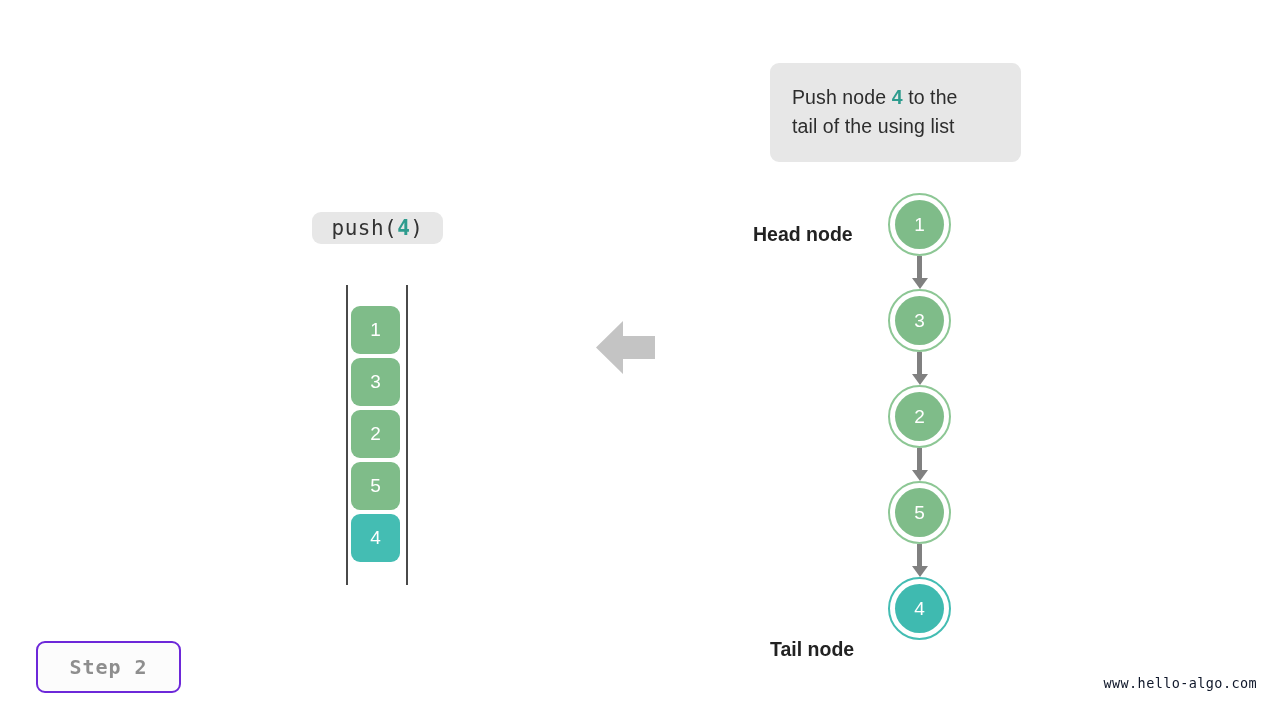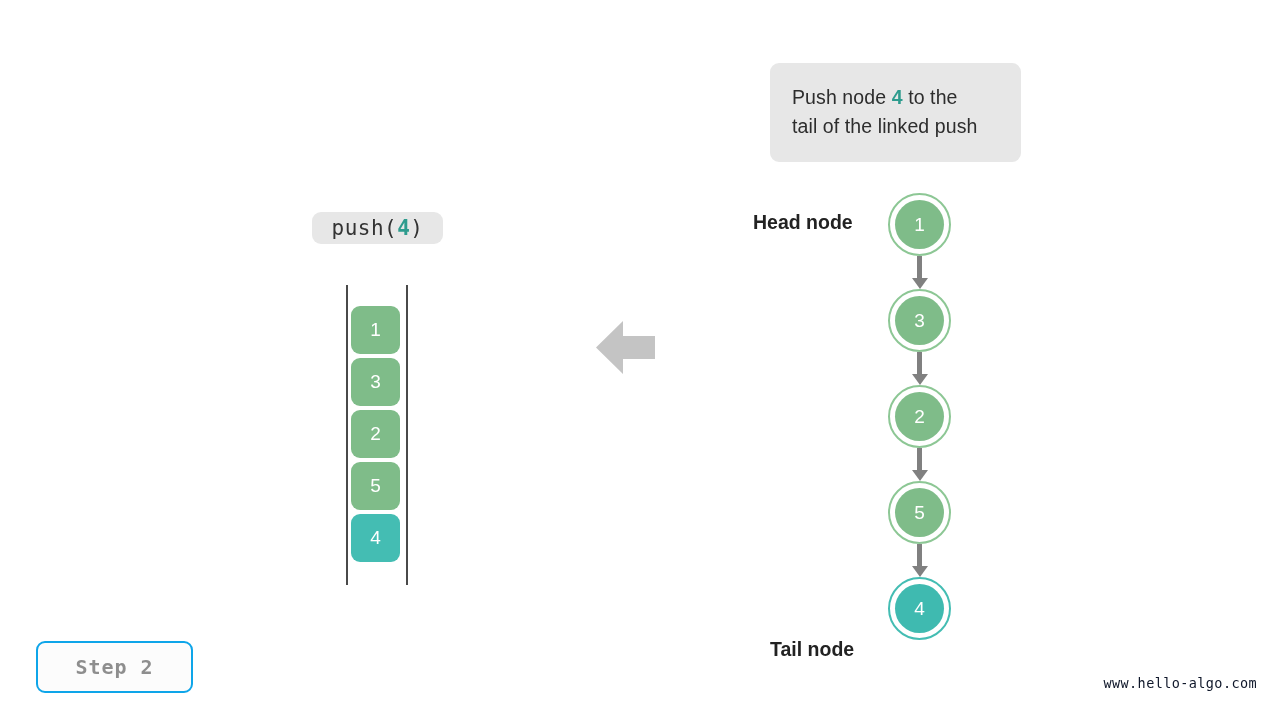--- a/index.html
+++ b/index.html
@@ -176,31 +176,31 @@
   }
 
   .ll-label {
     position: absolute;
     font-size: 19.5px;
     font-weight: bold;
     color: #222222;
     white-space: nowrap;
     text-align: right;
   }
-  .ll-label.head { left: 753px; top: 211px; }
+  .ll-label.head { left: 753px; top: 223px; }
   .ll-label.tail { left: 770px; top: 598px; margin-top: 40px; }
 
   
   .step-badge {
     position: absolute;
     left: 36px;
     top: 641px;
-    width: 157px;
+    width: 145px;
     height: 52px;
-    border: 2px solid #0ea5e9;
+    border: 2px solid #6d28d9;
     border-radius: 9px;
     background: #fcfcfc;
     display: flex;
     align-items: center;
     justify-content: center;
     box-sizing: border-box;
   }
   .step-badge-text {
     font-family: "DejaVu Sans Mono", "Liberation Mono", monospace;
     font-size: 20px;
@@ -221,21 +221,21 @@
   }
 </style>
 </head>
 <body>
 
 <div class="canvas">
 
   <div class="callout">
     <div class="callout-text">
       <span>Push node </span><span class="accent-num">4</span><span> to the</span><br>
-      <span>tail of the linked push</span>
+      <span>tail of the using list</span>
     </div>
   </div>
 
   <div class="opbox">
     <div class="opbox-text"><span>push(</span><span class="accent-num">4</span><span>)</span></div>
   </div>
 
   <div class="queue-rail left"></div>
   <div class="queue-rail right"></div>
 

